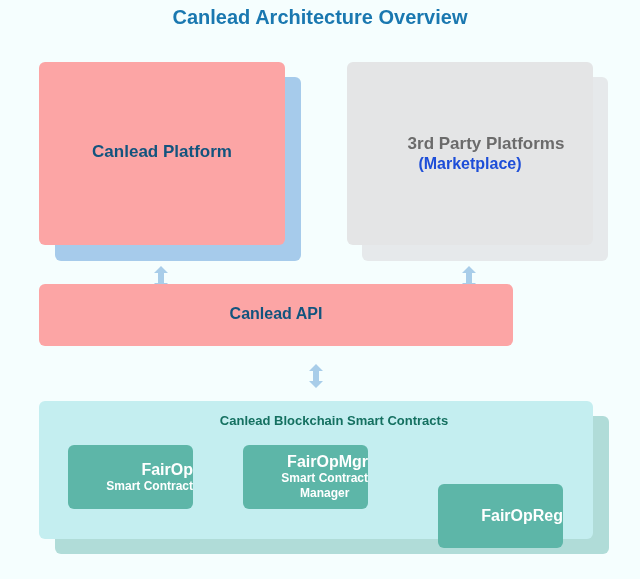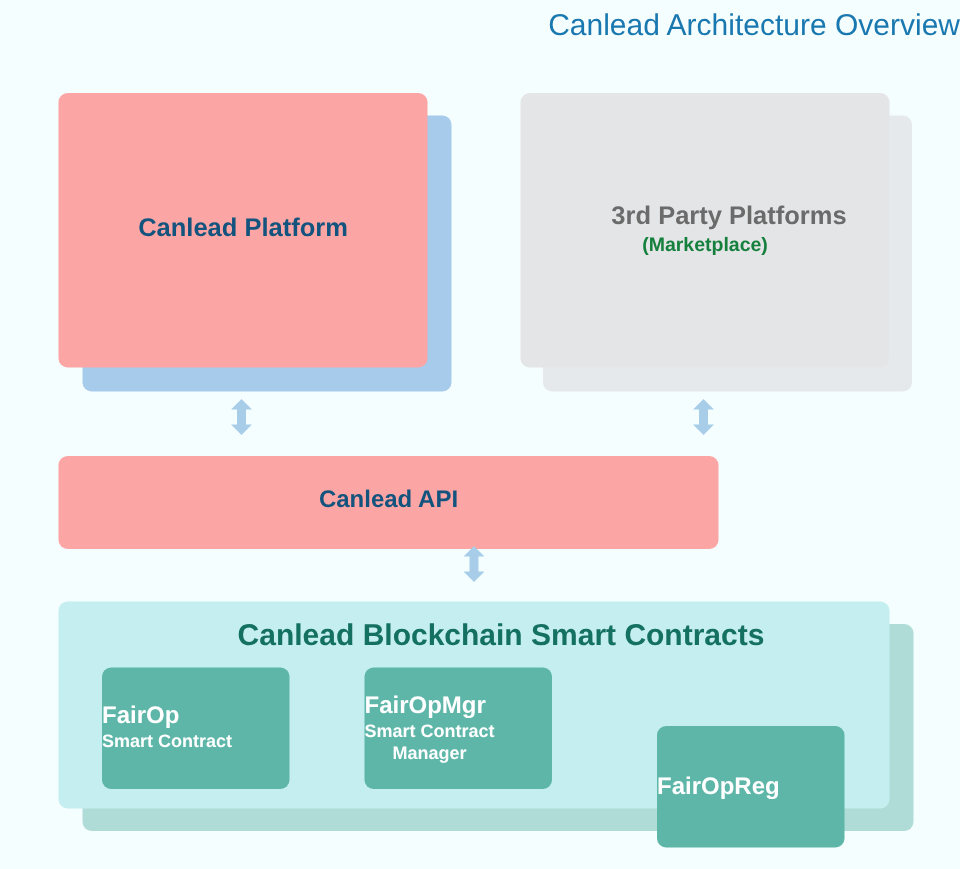--- a/index.html
+++ b/index.html
@@ -4,48 +4,48 @@
   <style>
     * { margin: 0; padding: 0; box-sizing: border-box; }
     html, body { width: 640px; height: 579px; overflow: hidden; }
     body {
       background: #f5fefe;
       font-family: "Liberation Sans", sans-serif;
       position: relative;
     }
     .title {
       position: absolute; left: 0; top: 6px; width: 640px;
-      text-align: right; font-weight: normal; font-size: 20px;
+      text-align: center; font-weight: bold; font-size: 20px;
       color: #1a78b0;
     }
     .box { position: absolute; border-radius: 6px; }
     .shadow-blue { background: #a6cbeb; }
     .face-blue { background: #fca5a5; }
     .shadow-gray { background: #e6e9eb; }
     .face-gray { background: #e4e5e6; }
     .shadow-teal { background: #b0dcd8; }
     .face-teal { background: #c4eef0; }
 
     .center-label {
       position: absolute; left: 0; right: 0; text-align: center;
       font-weight: bold;
     }
     .platform-label { top: 80px; font-size: 17px; color: #12547e; }
     .third-label { top: 72px; font-size: 17px; color: #6b6b6b; padding-left: 32px; }
-    .third-sub { top: 93px; font-size: 13px; color: #15803d; }
+    .third-sub { top: 93px; font-size: 16px; color: #1d4ed8; }
     .api-label { top: 21px; font-size: 16px; color: #12547e; }
-    .bc-label { top: 12px; font-size: 20px; color: #147060; padding-left: 36px; }
+    .bc-label { top: 12px; font-size: 13px; color: #147060; padding-left: 36px; }
 
     .arrow { position: absolute; width: 20px; height: 26px; }
 
     .contract {
-      position: absolute; width: 125px; height: 81px;
+      position: absolute; width: 125px; height: 64px;
       background: #5db6a8; border-radius: 6px;
       color: #fff; text-align: center;
-      display: flex; flex-direction: column; justify-content: center; align-items: flex-start;
+      display: flex; flex-direction: column; justify-content: center; align-items: flex-end;
     }
     .contract .c-name { font-weight: bold; font-size: 16px; line-height: 18px; }
     .contract .c-desc { font-weight: bold; font-size: 12px; line-height: 15px; white-space: pre-line; }
   </style>
 </head>
 <body>
 
 <div class="title">Canlead Architecture Overview</div>
 
 <div class="box shadow-blue" style="left:55px; top:77px; width:246px; height:184px;"></div>
@@ -59,21 +59,21 @@
   <div class="center-label third-sub">(Marketplace)</div>
 </div>
 
 <svg class="arrow" style="left:151px; top:265px;" viewBox="0 0 20 26">
   <path d="M10 1 L17 8 L13 8 L13 18 L17 18 L10 25 L3 18 L7 18 L7 8 L3 8 Z" fill="#a8cde9"></path>
 </svg>
 <svg class="arrow" style="left:459px; top:265px;" viewBox="0 0 20 26">
   <path d="M10 1 L17 8 L13 8 L13 18 L17 18 L10 25 L3 18 L7 18 L7 8 L3 8 Z" fill="#a8cde9"></path>
 </svg>
 
-<div class="box face-blue" style="left:39px; top:304px; width:440px; height:62px;">
+<div class="box face-blue" style="left:39px; top:284px; width:474px; height:62px;">
   <div class="center-label api-label">Canlead API</div>
 </div>
 
 <svg class="arrow" style="left:306px; top:363px;" viewBox="0 0 20 26">
   <path d="M10 1 L17 8 L13 8 L13 18 L17 18 L10 25 L3 18 L7 18 L7 8 L3 8 Z" fill="#a8cde9"></path>
 </svg>
 
 <div class="box shadow-teal" style="left:55px; top:416px; width:554px; height:138px;"></div>
 <div class="box face-teal" style="left:39px; top:401px; width:554px; height:138px;">
   <div class="center-label bc-label">Canlead Blockchain Smart Contracts</div>

